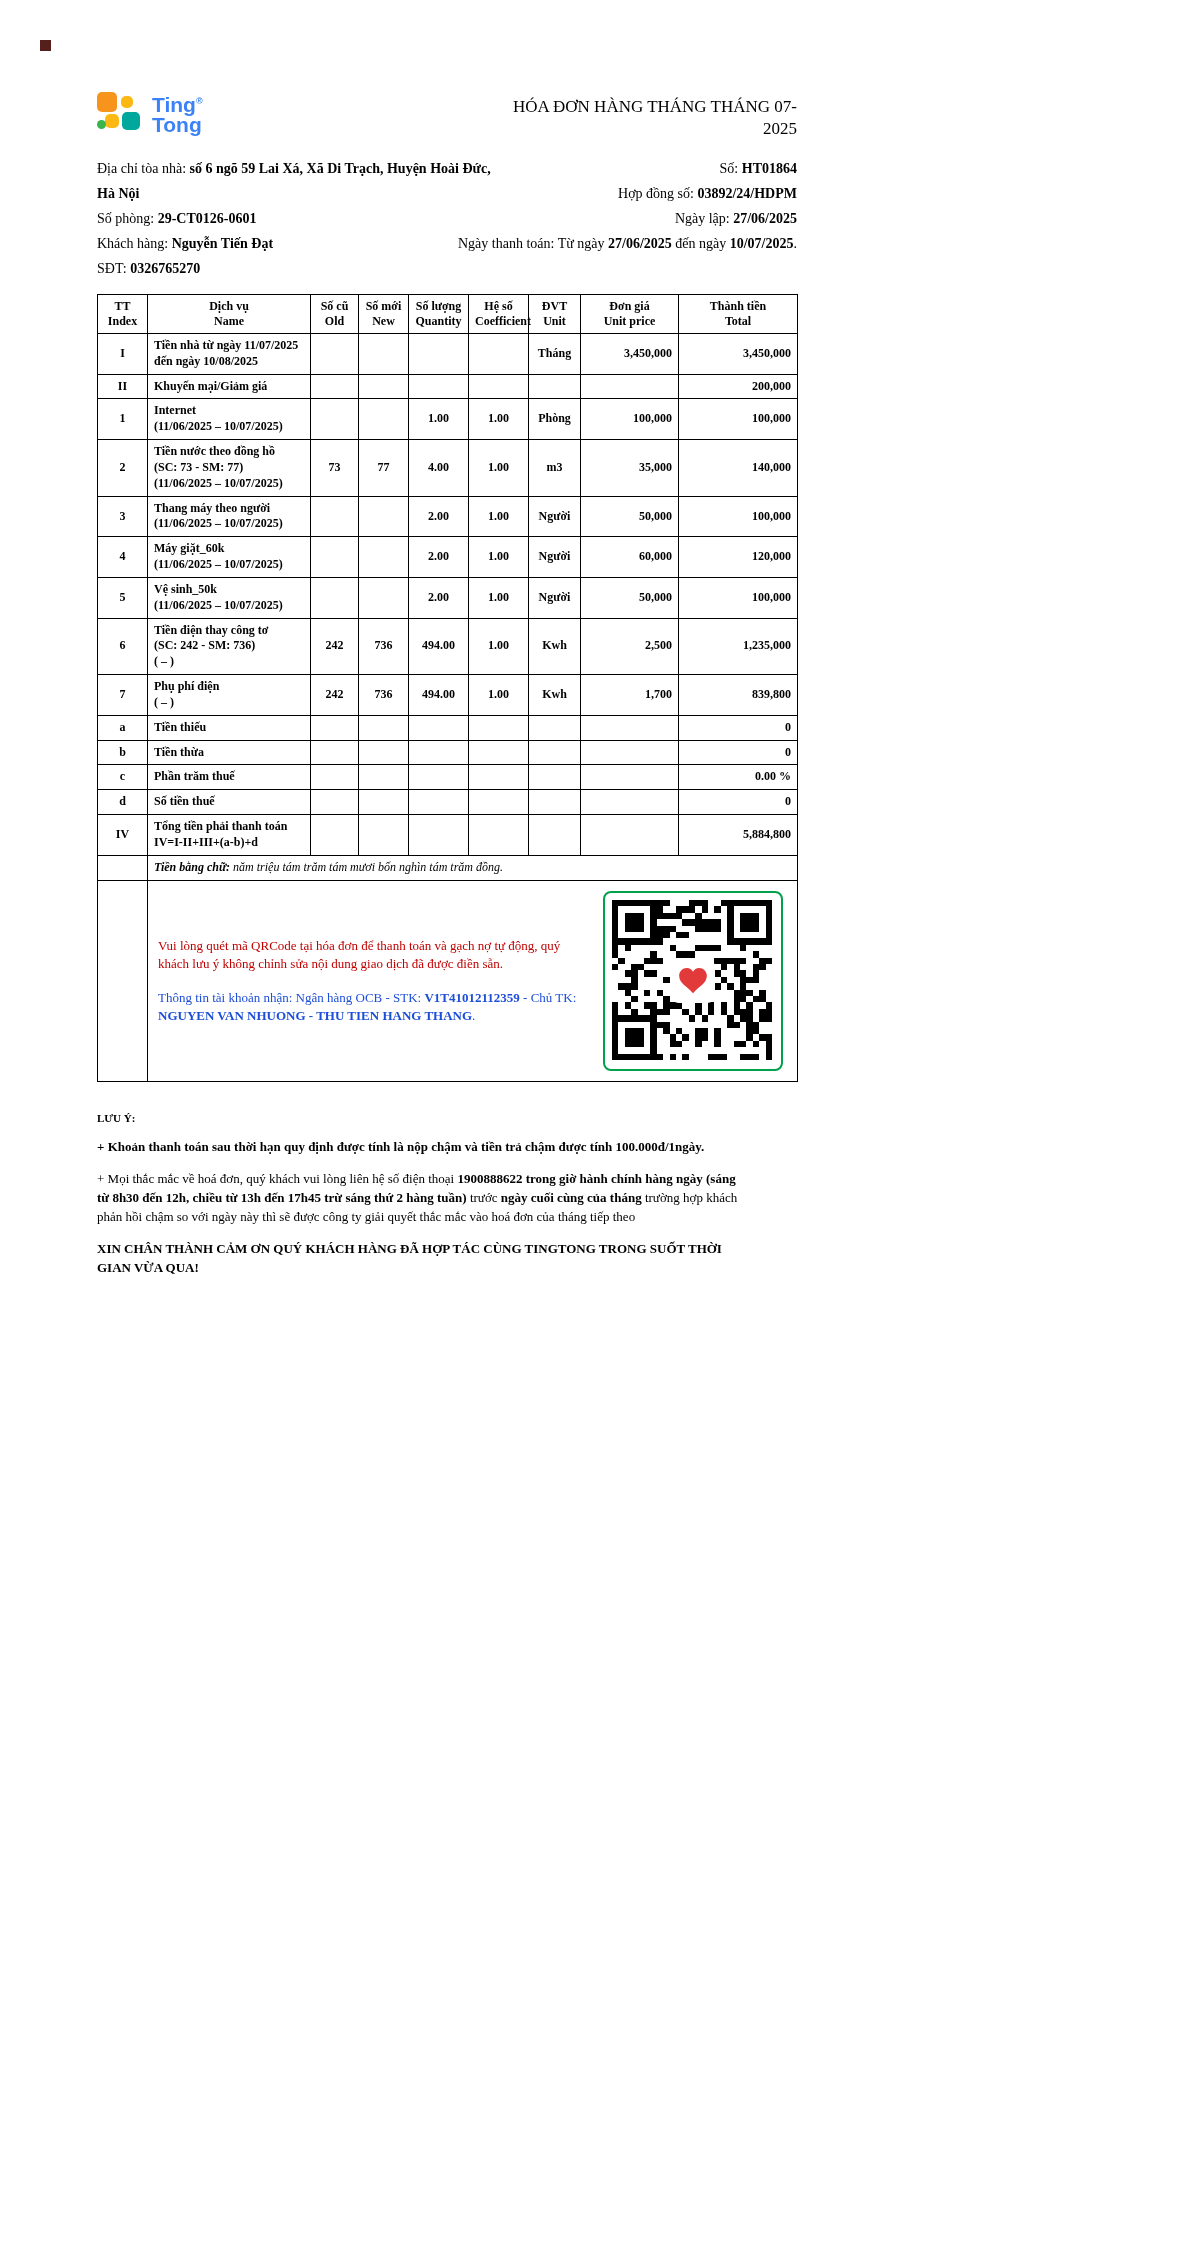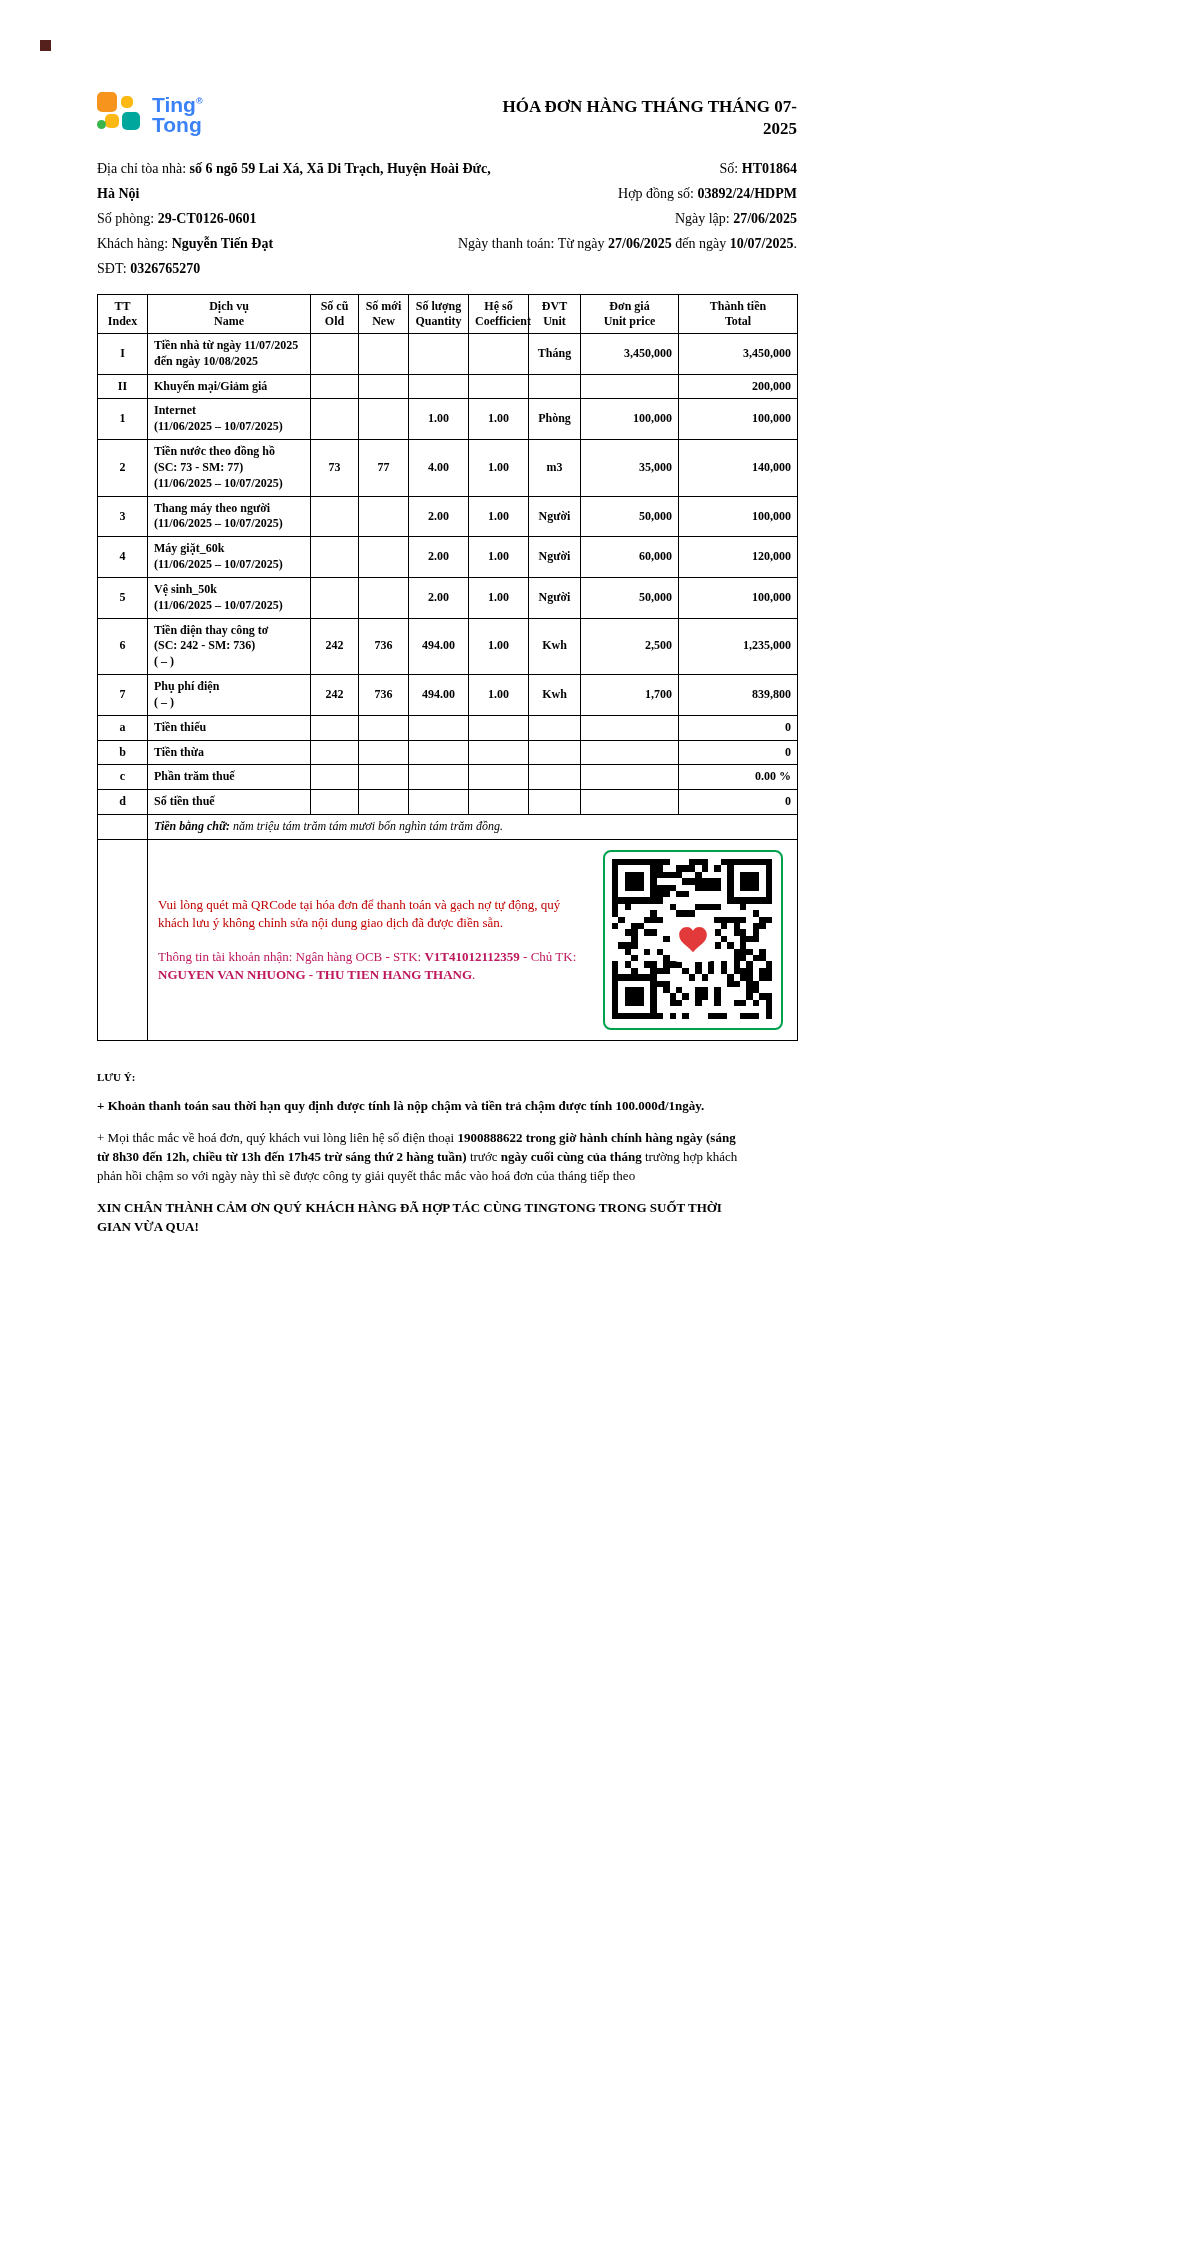--- a/index.html
+++ b/index.html
@@ -18,21 +18,21 @@
   .logo { display:flex; align-items:center; gap:9px; }
   .logo-icon { position:relative; width:46px; height:46px; }
   .logo-icon .sq { position:absolute; border-radius:5px; }
   .sq-orange  { left:0;  top:2;  width:20px; height:20px; background:#f7941e; top:2px; }
   .sq-amber-s { left:24px; top:6px; width:12px; height:12px; background:#fdb913; }
   .sq-amber   { left:8px; top:24px; width:14px; height:14px; background:#fdb913; }
   .sq-teal    { left:25px; top:22px; width:18px; height:18px; background:#00a79d; }
   .sq-green   { left:0px; top:30px; width:9px; height:9px; background:#39b54a; }
   .logo-text { font-weight:bold; font-size:21px; line-height:20px; color:#3b82f6; font-family:"Liberation Sans","DejaVu Sans",sans-serif; }
   .logo-text sup { font-size:9px; }
-  .doc-title { width:312px; text-align:right; font-weight:bold; font-size:17px; line-height:22px; padding-top:6px; }
+  .doc-title { width:312px; text-align:right; font-weight:normal; font-size:17px; line-height:22px; padding-top:6px; }
 
   
   .info { margin-top:16px; font-size:14px; }
   .info-row { display:flex; justify-content:space-between; line-height:25px; }
   .info-left  { text-align:left; }
   .info-right { text-align:right; }
   .b { font-weight:bold; }
 
   
   table.invoice { border-collapse:collapse; width:700px; font-size:12px; margin-top:13px; table-layout:fixed; }
@@ -42,21 +42,21 @@
   td.col-tt { text-align:center; }
   td.col-name { text-align:left; }
   td.col-c { text-align:center; }
   td.col-r { text-align:right; }
   tr.words-row td { font-weight:normal; font-style:italic;font-family:Liberation Serif, serif; }
   tr.words-row .words-label { font-weight:bold; }
   tr.qr-row td { font-weight:normal; padding:10px 8px; }
   .qr-flex { display:flex; align-items:center; gap:20px; }
   .qr-text { flex:1; font-size:13px; line-height:18px; padding-left:2px; padding-right:6px; }
   .qr-warning { color:#c00000; margin-bottom:16px; }
-  .qr-account { color:#be185d; }
+  .qr-account { color:#1d4ed8; }
 
   .qr-box { flex:0 0 auto; width:180px; height:180px; border:2px solid #00a14b; border-radius:8px;
             padding:7px; background:#fff; position:relative; margin-right:6px; }
   .qr-box svg.qr { width:160px; height:160px; display:block; shape-rendering:crispEdges; fill:#000; }
   .qr-logo { position:absolute; left:50%; top:50%; transform:translate(-50%,-50%);
              width:44px; height:44px; background:#fff; border-radius:8px;
              display:flex; align-items:center; justify-content:center; }
 
   
   .footer { margin-top:30px; width:648px; font-size:13px; }
@@ -335,20 +335,34 @@
           <td class="col-name">
             <div>Số tiền thuế</div>
           </td>
           <td class="col-c"></td>
           <td class="col-c"></td>
           <td class="col-c"></td>
           <td class="col-c"></td>
           <td class="col-c"></td>
           <td class="col-r"></td>
           <td class="col-r">0</td>
+        </tr>
+        <tr>
+          <td class="col-tt">IV</td>
+          <td class="col-name">
+            <div>Tổng tiền phải thanh toán</div>
+            <div>IV=I-II+III+(a-b)+d</div>
+          </td>
+          <td class="col-c"></td>
+          <td class="col-c"></td>
+          <td class="col-c"></td>
+          <td class="col-c"></td>
+          <td class="col-c"></td>
+          <td class="col-r"></td>
+          <td class="col-r">5,884,800</td>
         </tr>
       </tbody>
     <tbody>
       <tr class="words-row">
         <td></td>
         <td colspan="8">
           <span class="words-label">Tiền bằng chữ: </span><span>năm triệu tám trăm tám mươi bốn nghìn tám trăm đồng.</span>
         </td>
       </tr>
       <tr class="qr-row">

